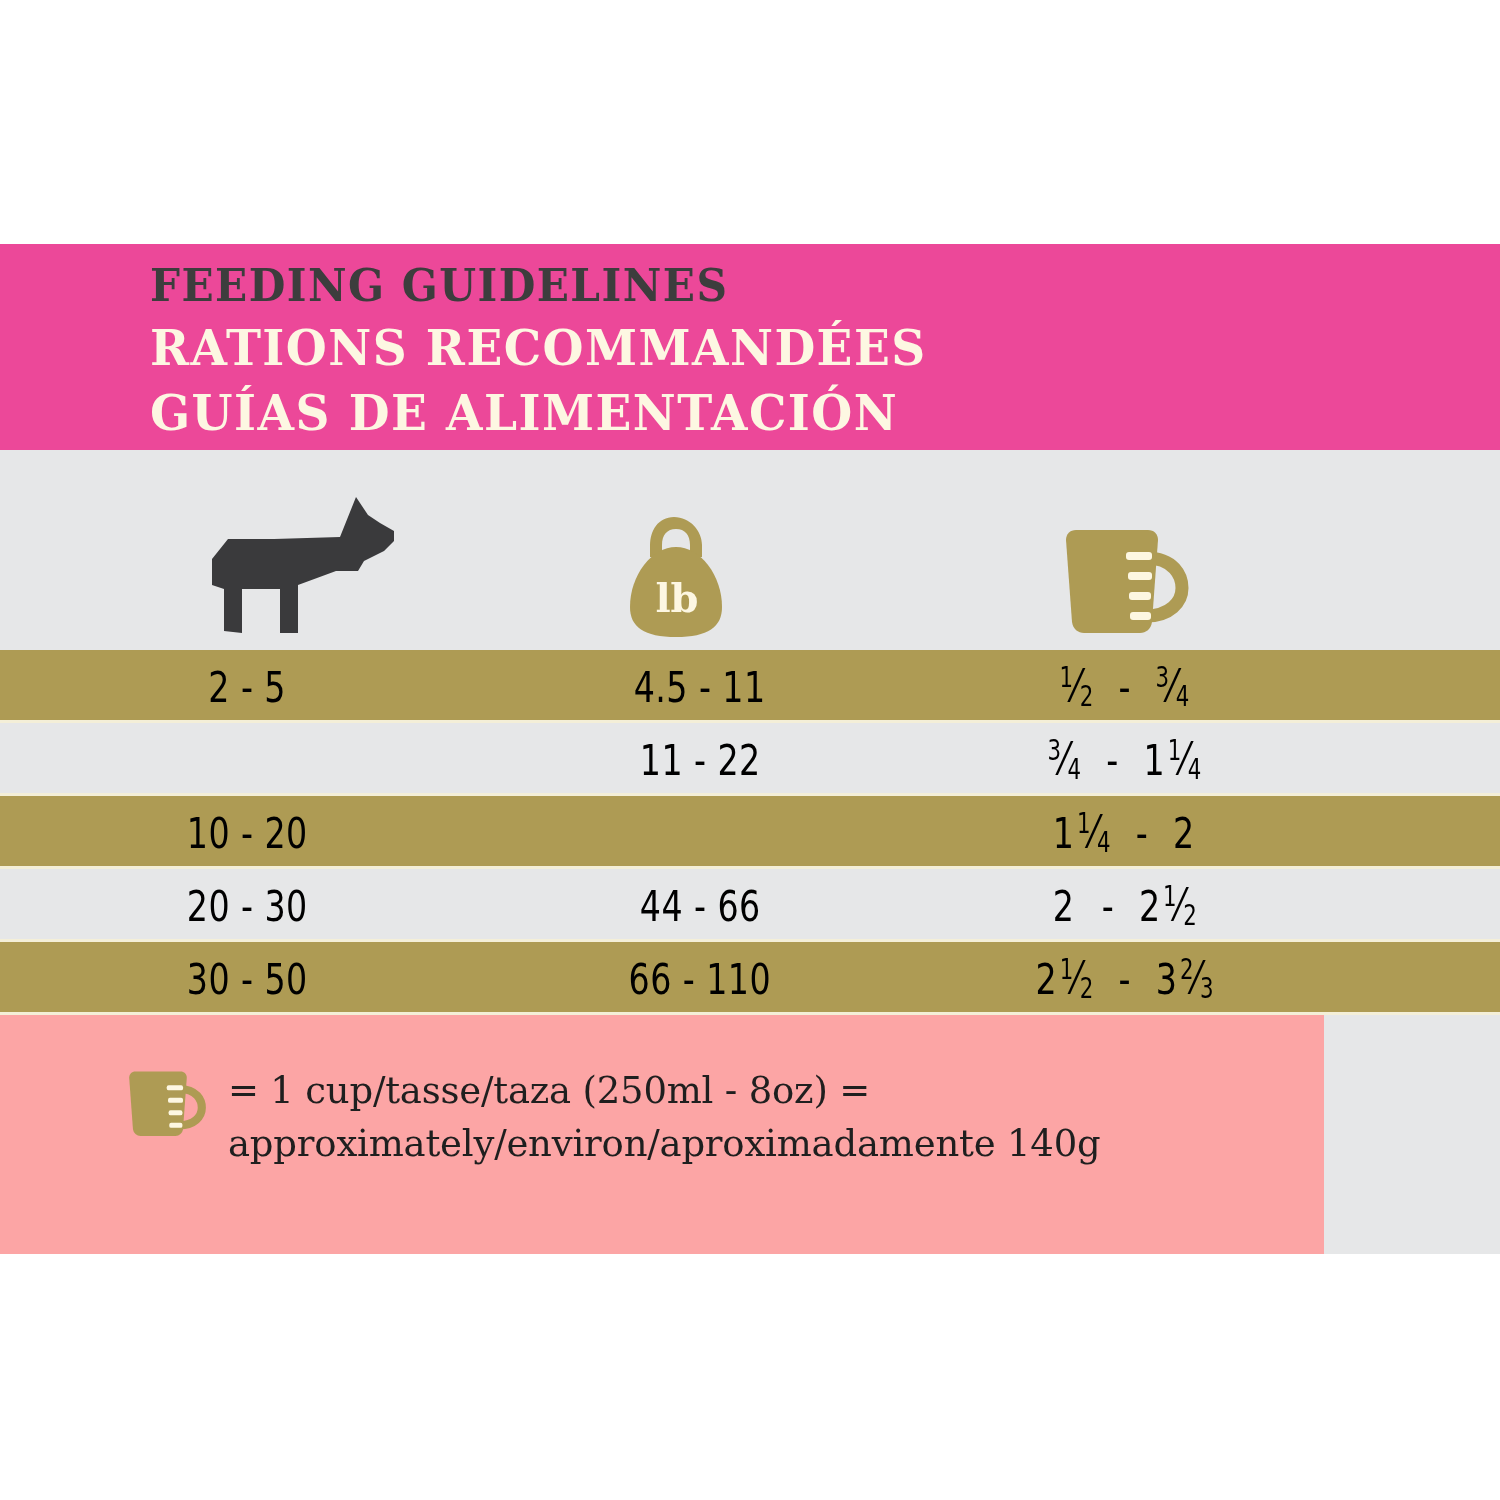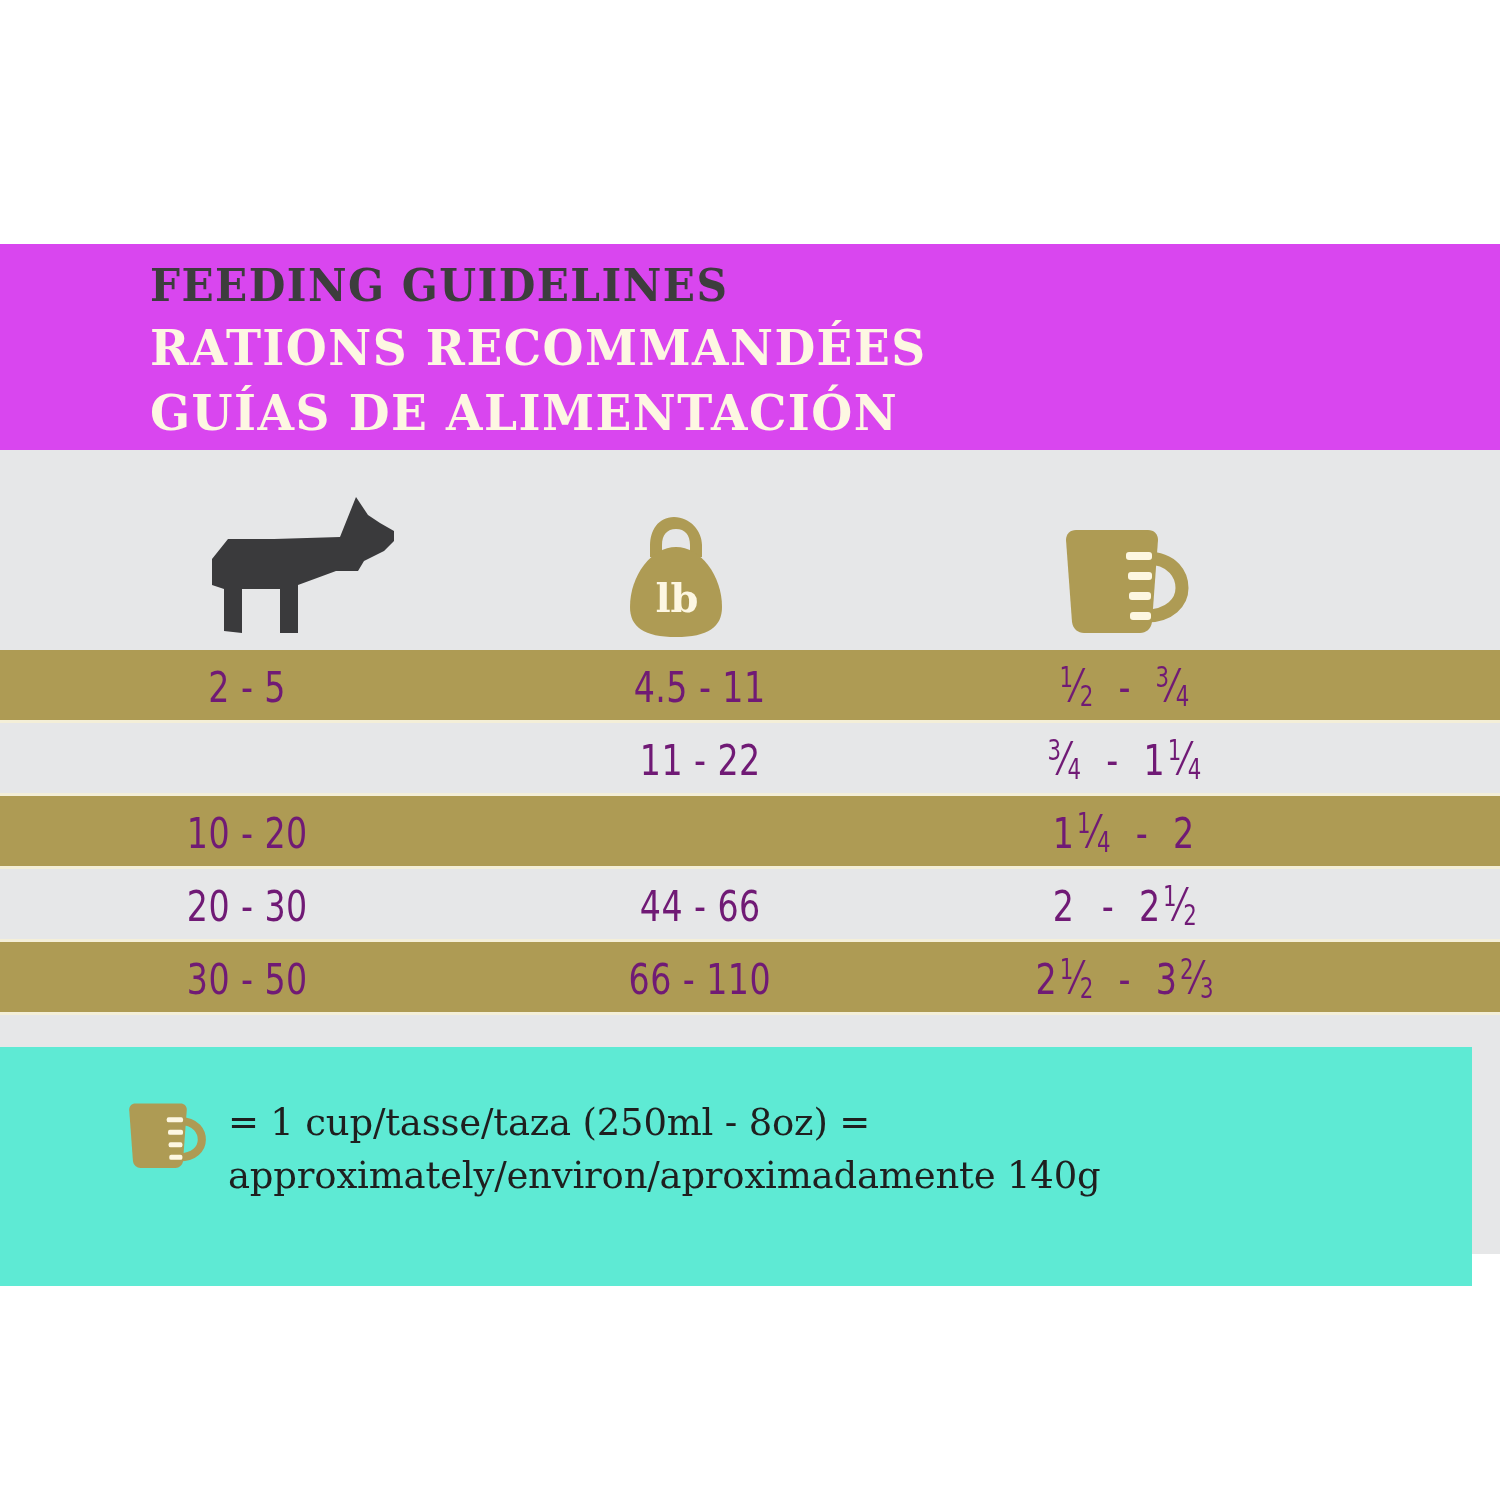--- a/index.html
+++ b/index.html
@@ -31,21 +31,21 @@
     background: #e6e7e8;
   }
 
   
   .header-band {
     position: absolute;
     left: 0;
     top: 0;
     width: 1500px;
     height: 206px;
-    background: #d946ef;
+    background: #ec4899;
     box-sizing: border-box;
     padding-left: 150px;
     padding-top: 8px;
   }
   .title-line {
     font-family: "DejaVu Serif", serif;
     font-weight: bold;
     letter-spacing: 1.5px;
     line-height: 1.0;
     white-space: nowrap;
@@ -120,21 +120,21 @@
     background: #f4efd8;
   }
 
   .cell {
     position: absolute;
     top: 0;
     height: 73px;
     display: flex;
     align-items: center;
     justify-content: center;
-    color: #701a75;
+    color: #000000;
     font-family: "DejaVu Sans Condensed", "Liberation Sans Narrow", "Liberation Sans", sans-serif;
     font-size: 43px;
     letter-spacing: 0.5px;
     white-space: nowrap;
   }
   .cell .inner { transform: scaleX(0.86); transform-origin: center; }
 
   .cell.kg  { left: 140px;  width: 215px; }
   .cell.lb  { left: 590px;  width: 220px; justify-content: center; }
   .cell.cup { left: 955px;  width: 340px; justify-content: center; }
@@ -161,24 +161,23 @@
     vertical-align: -0.16em;
   }
   .whole { margin-right: 3px; }
   .dash  { padding: 0 14px; }
 
   
   .footnote {
     position: absolute;
     left: 0;
     top: 771px;
-    width: 1472px;
+    width: 1324px;
     height: 239px;
-    background: #5eead4;
-    margin-top: 32px;
+    background: #fca5a5;
   }
   .fn-row {
     position: absolute;
     left: 118px;
     top: 50px;
     width: 1240px;
   }
   .fn-icon {
     position: absolute;
     left: 0;

